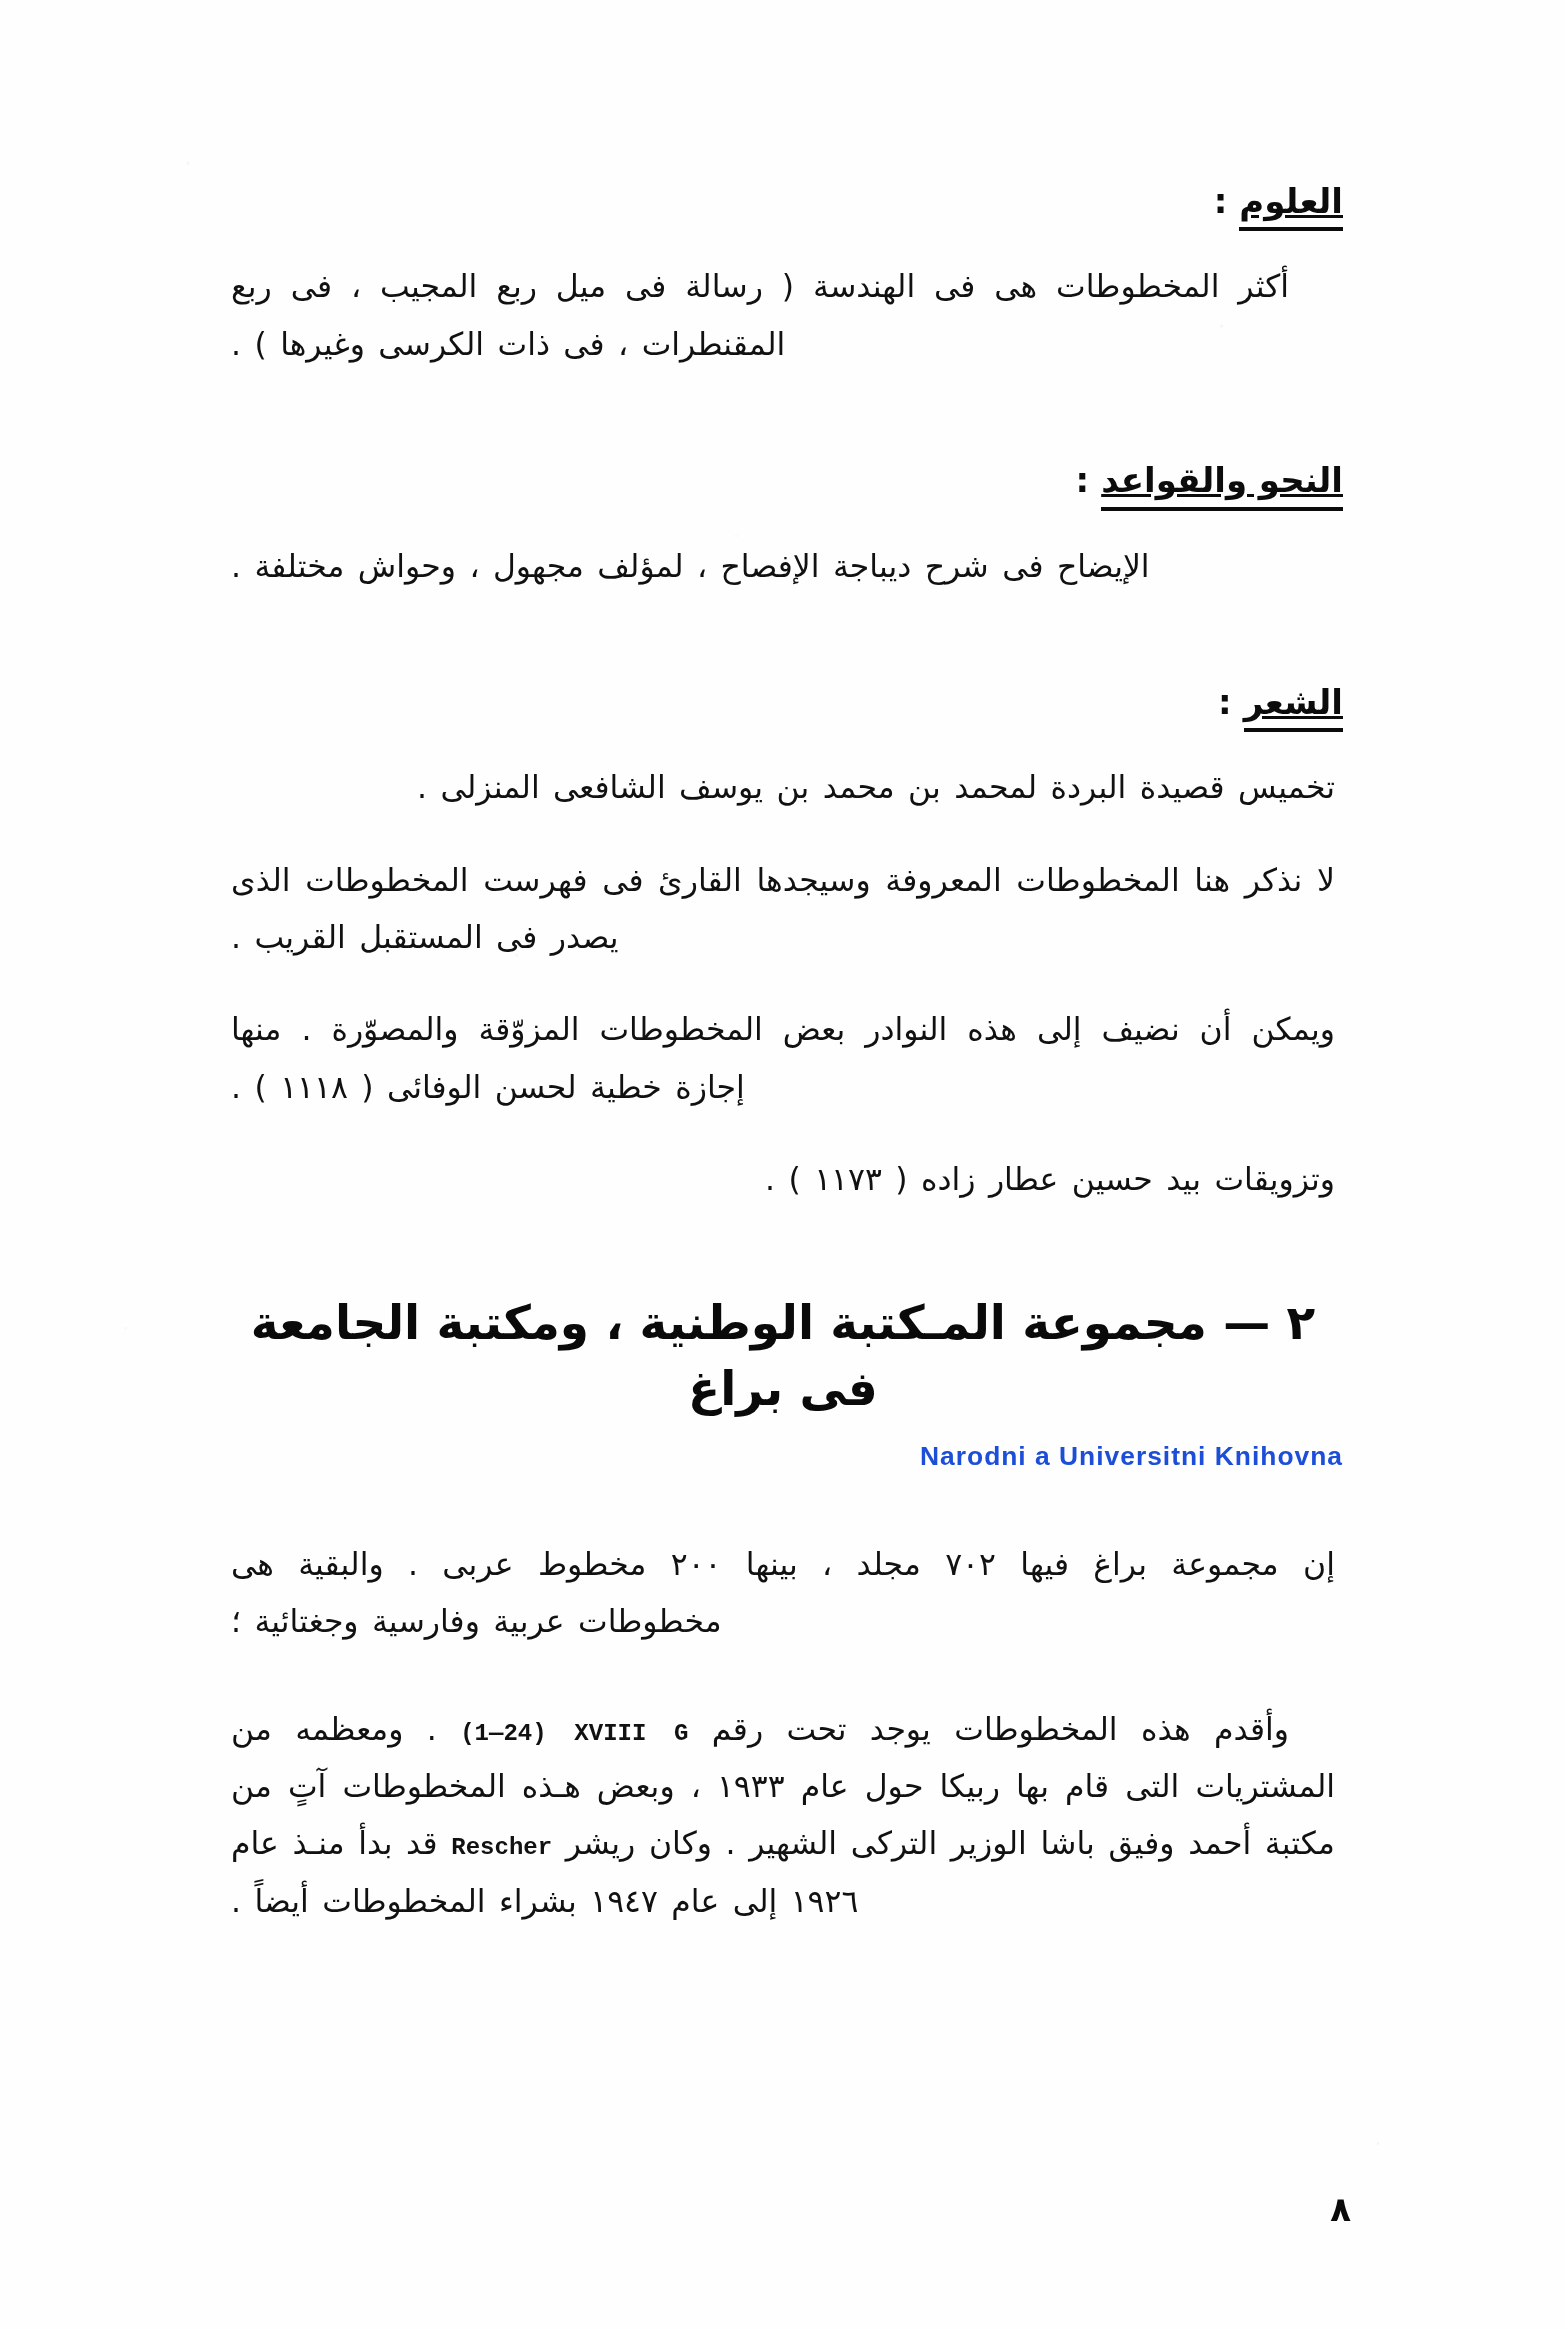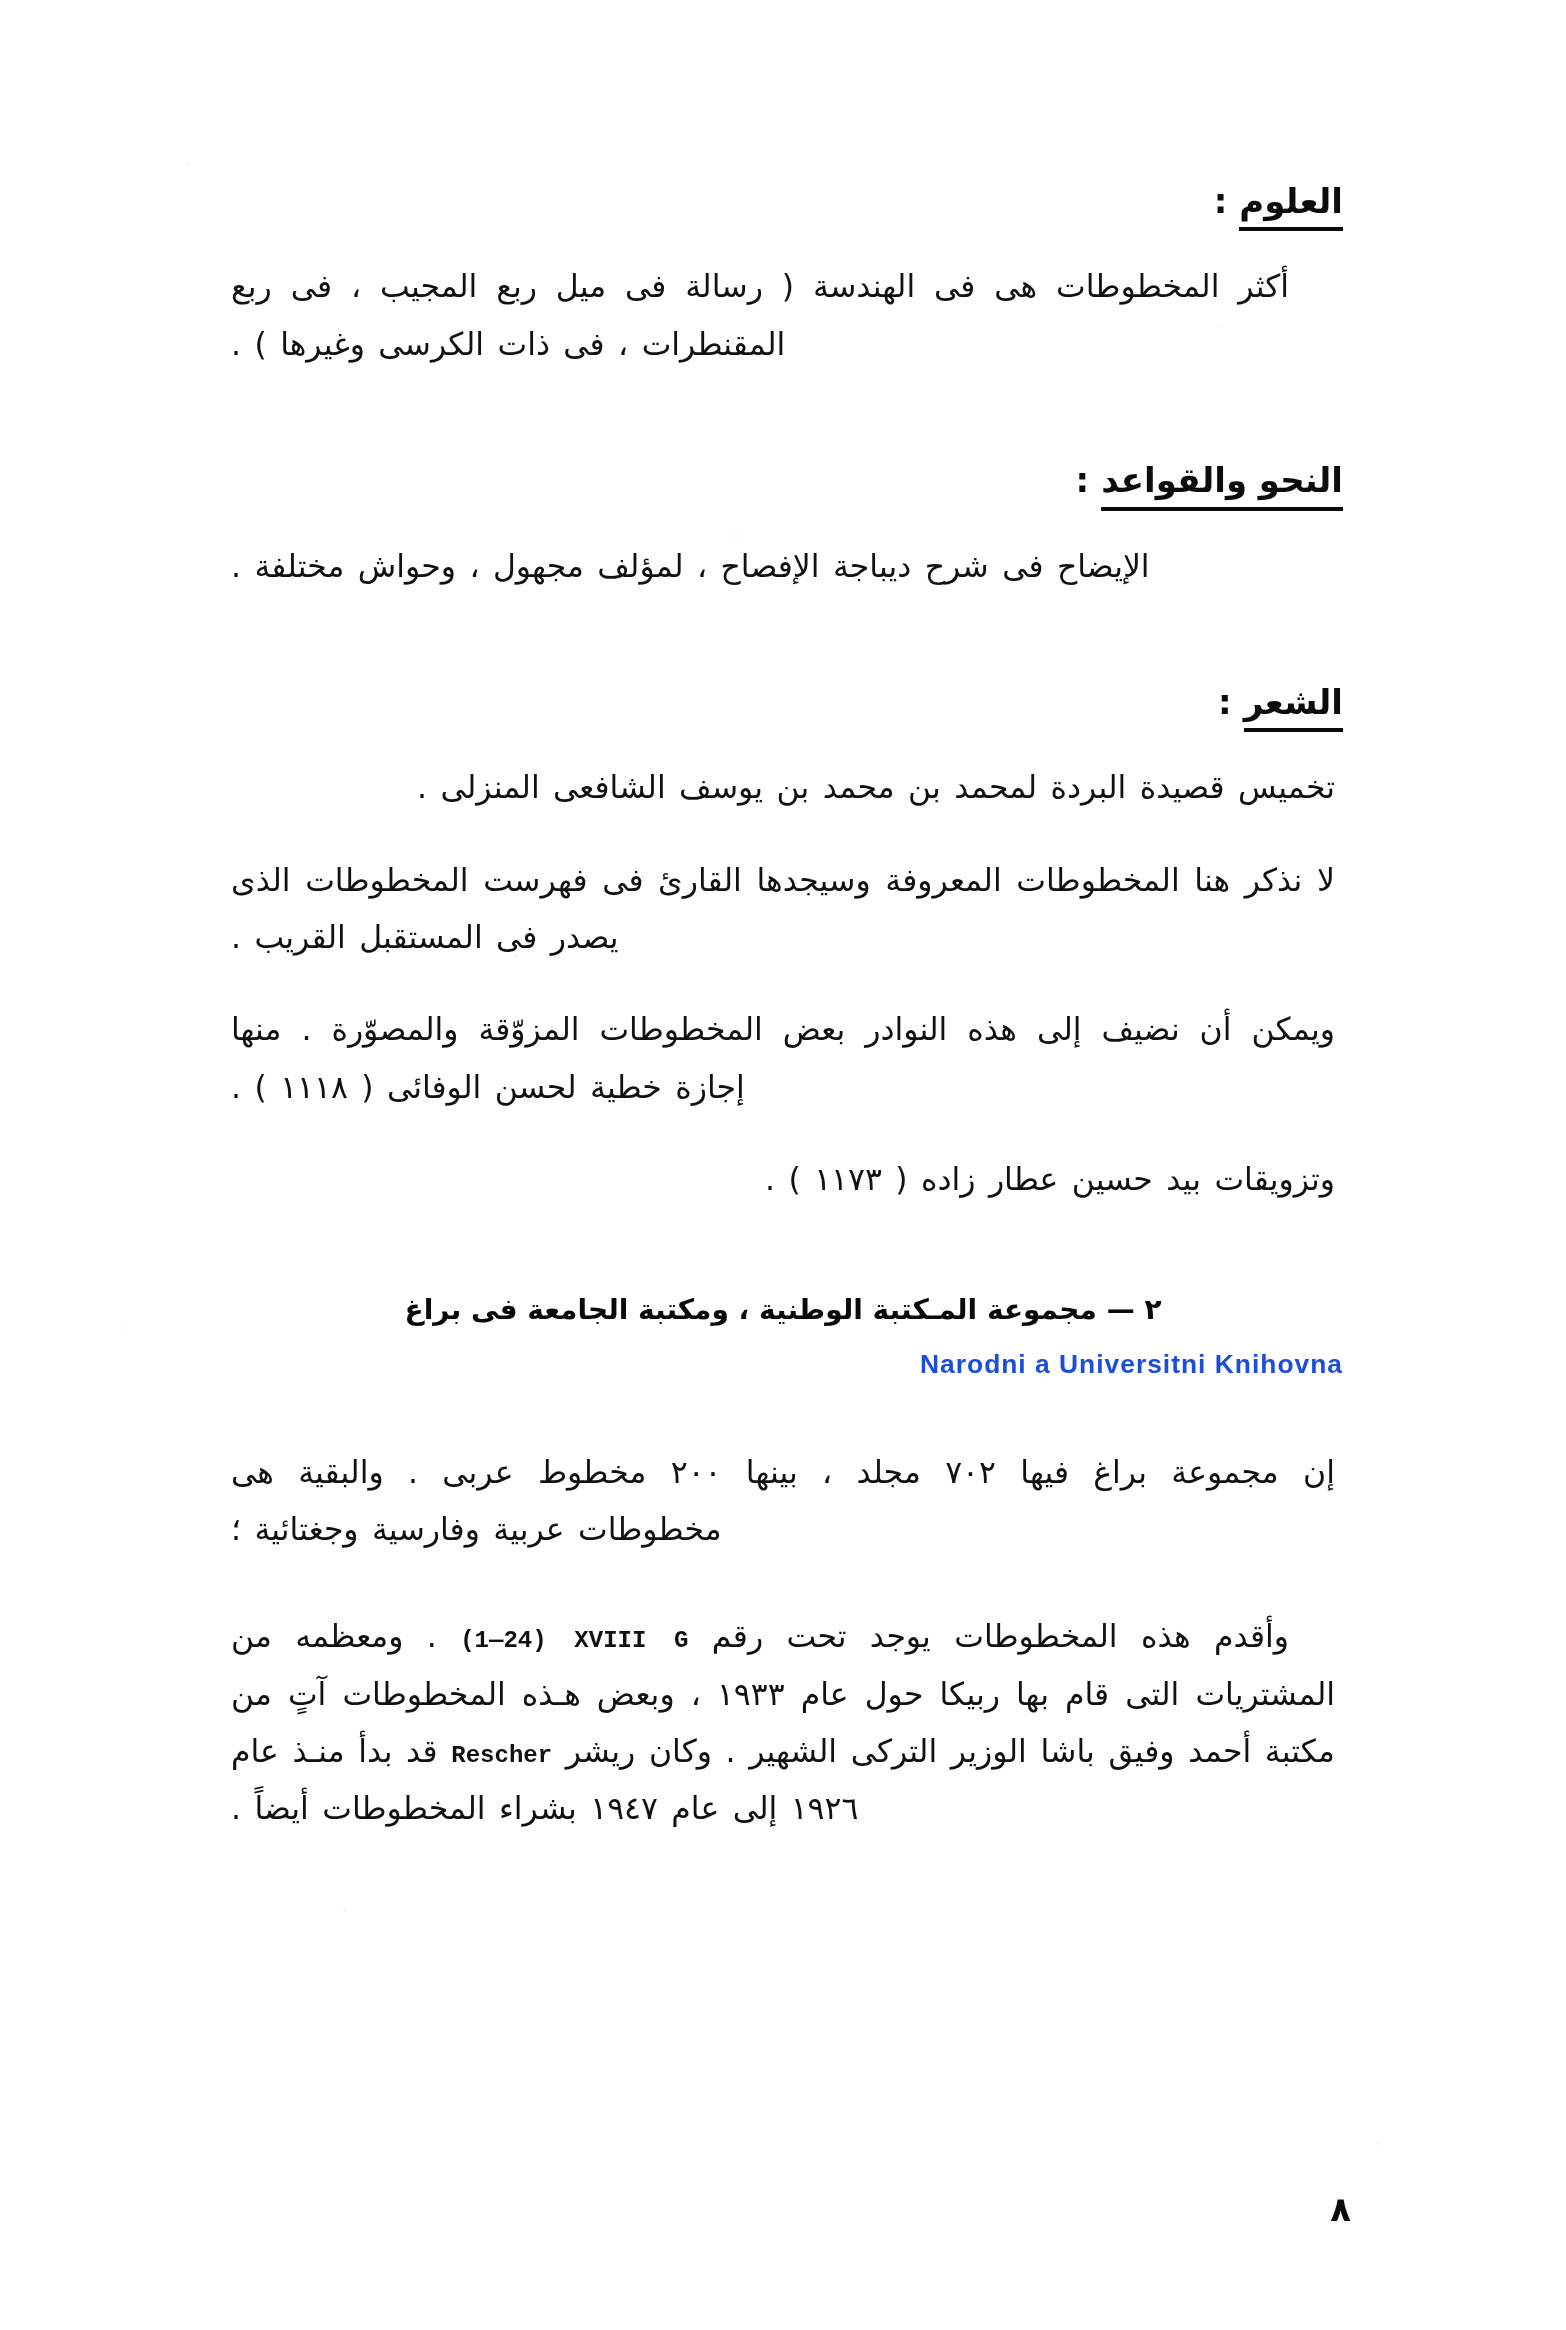--- a/index.html
+++ b/index.html
@@ -49,20 +49,21 @@
     font-size: 34px;
     font-weight: 600;
     color: #0c0c0c;
     line-height: 1.35;
     direction: rtl;
   }
   .section-heading .heading-word {
     display: inline-block;
     border-bottom: 4.3px solid #0b0b0b;
     padding-bottom: 2.6px;
+    text-decoration: underline;
   }
   .section-heading .heading-colon {
     display: inline-block;
     padding: 0 12px 0 0;
     border: none;
   }
 
   .gap-before-heading { margin-top: 43px; }
 
   
@@ -85,21 +86,21 @@
   .par-spacer-md { height: 34px; }
   .par-spacer-lg { height: 56px; }
 
   
   .major-section {
     margin-top: 82px;
     text-align: center;
   }
   .major-heading {
     margin: 0;
-    font-size: 28px;
+    font-size: 47px;
     font-weight: 700;
     color: #0a0a0a;
     direction: rtl;
     letter-spacing: 0.4px;
     line-height: 1.4;
   }
   .latin-subtitle {
     margin: 19px 0 0 0;
     direction: ltr;
     font-family: "Liberation Sans", sans-serif;

